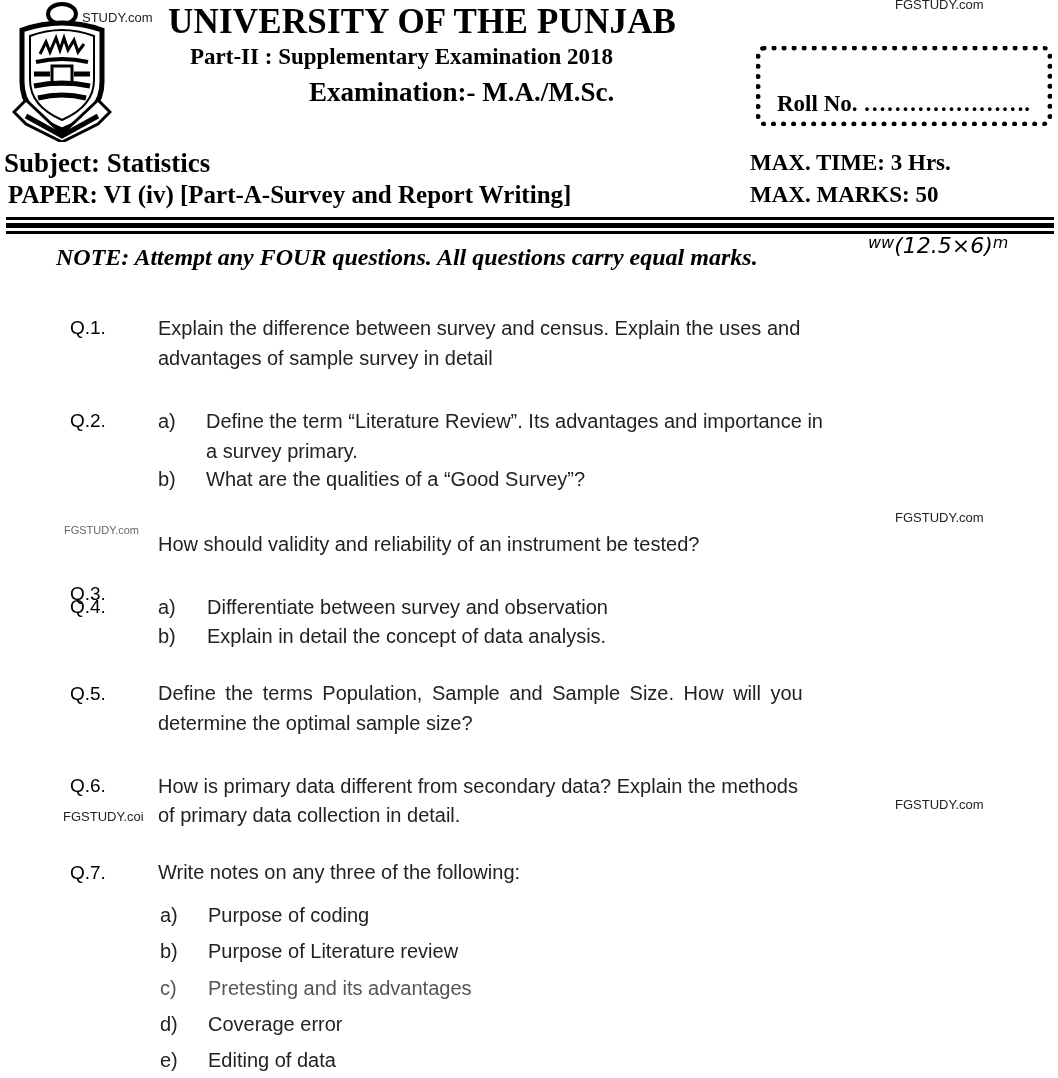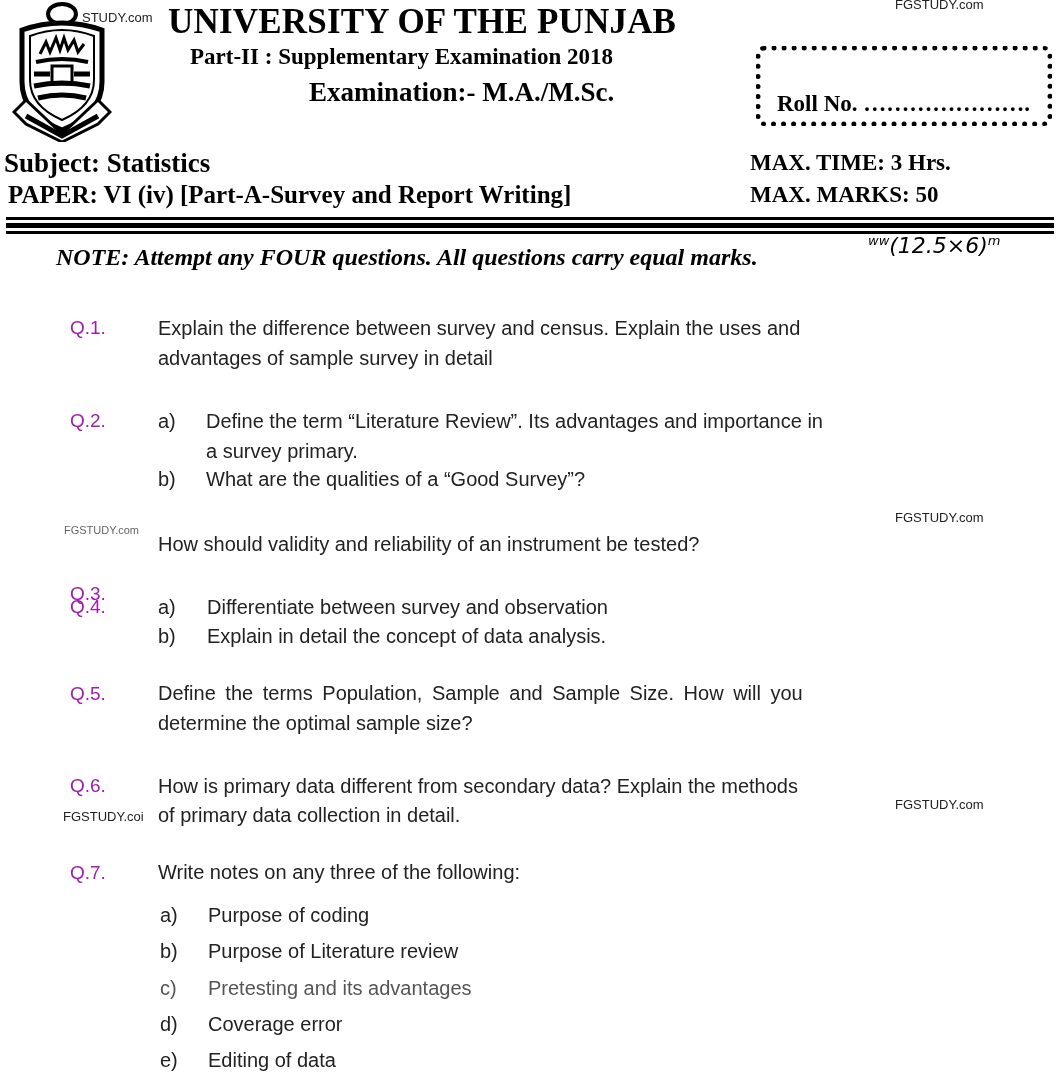--- a/index.html
+++ b/index.html
@@ -31,24 +31,24 @@
     .rule { left: 6px; width: 1048px; background: #000; }
     .rule1 { top: 217px; height: 3px; }
     .rule2 { top: 223px; height: 5px; }
     .rule3 { top: 231px; height: 3px; }
 
     .note { left: 28px; top: 244px; font-size: 24px; font-style: italic; white-space: nowrap; margin-left: 28px; }
     .handnote {
       left: 868px; top: 233px; font-family: "DejaVu Sans", sans-serif;
       font-size: 22px; font-style: italic; color: #000; white-space: nowrap;
     }
-    .handnote .tiny { font-size: 13px; vertical-align: top; }
+    .handnote .tiny { font-size: 16px; vertical-align: top; }
 
     
-    .q-num { font-size: 19px; color: #a21caf; width: 60px; }
+    .q-num { font-size: 19px; color: #000000; width: 60px; }
     .q-text { font-size: 20px; line-height: 30px; color: #222; }
     .sub-lab { font-size: 20px; color: #222; width: 30px; }
     .sub-text { font-size: 20px; line-height: 30px; color: #222; }
     .faint { color: #555; }
   </style>
 </head>
 <body>
 
 <div class="abs logo">
   <svg width="100" height="140" viewBox="0 0 100 140">

